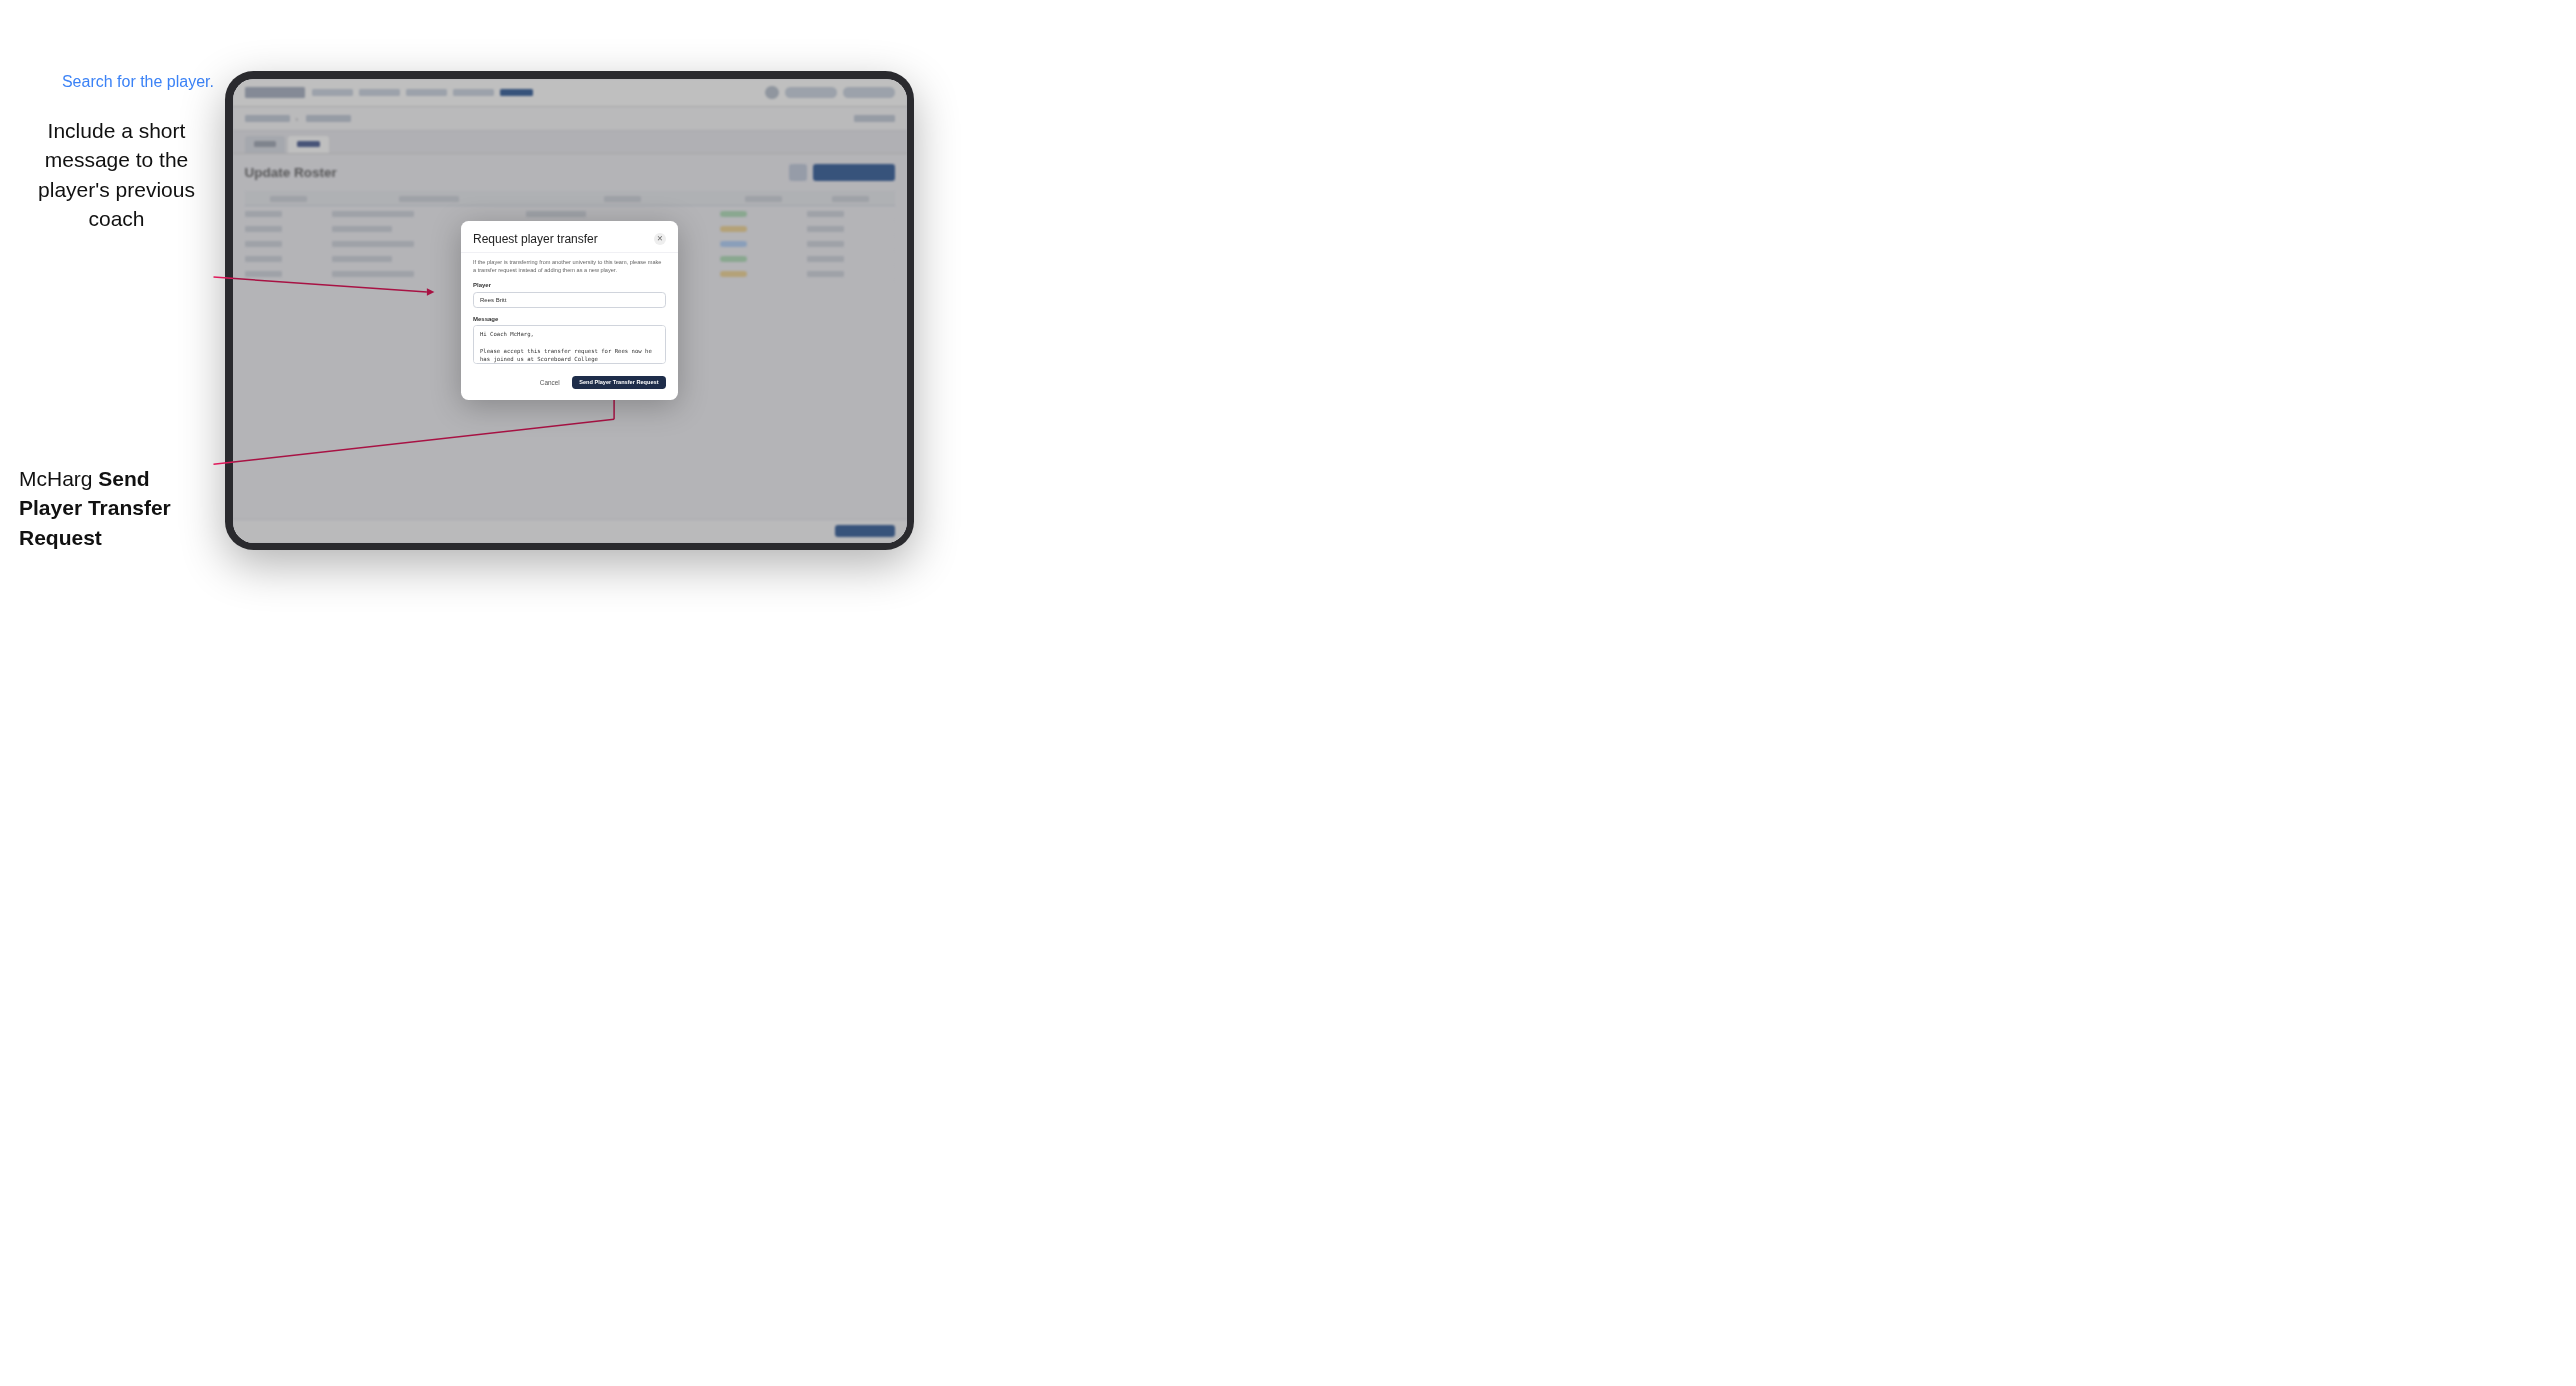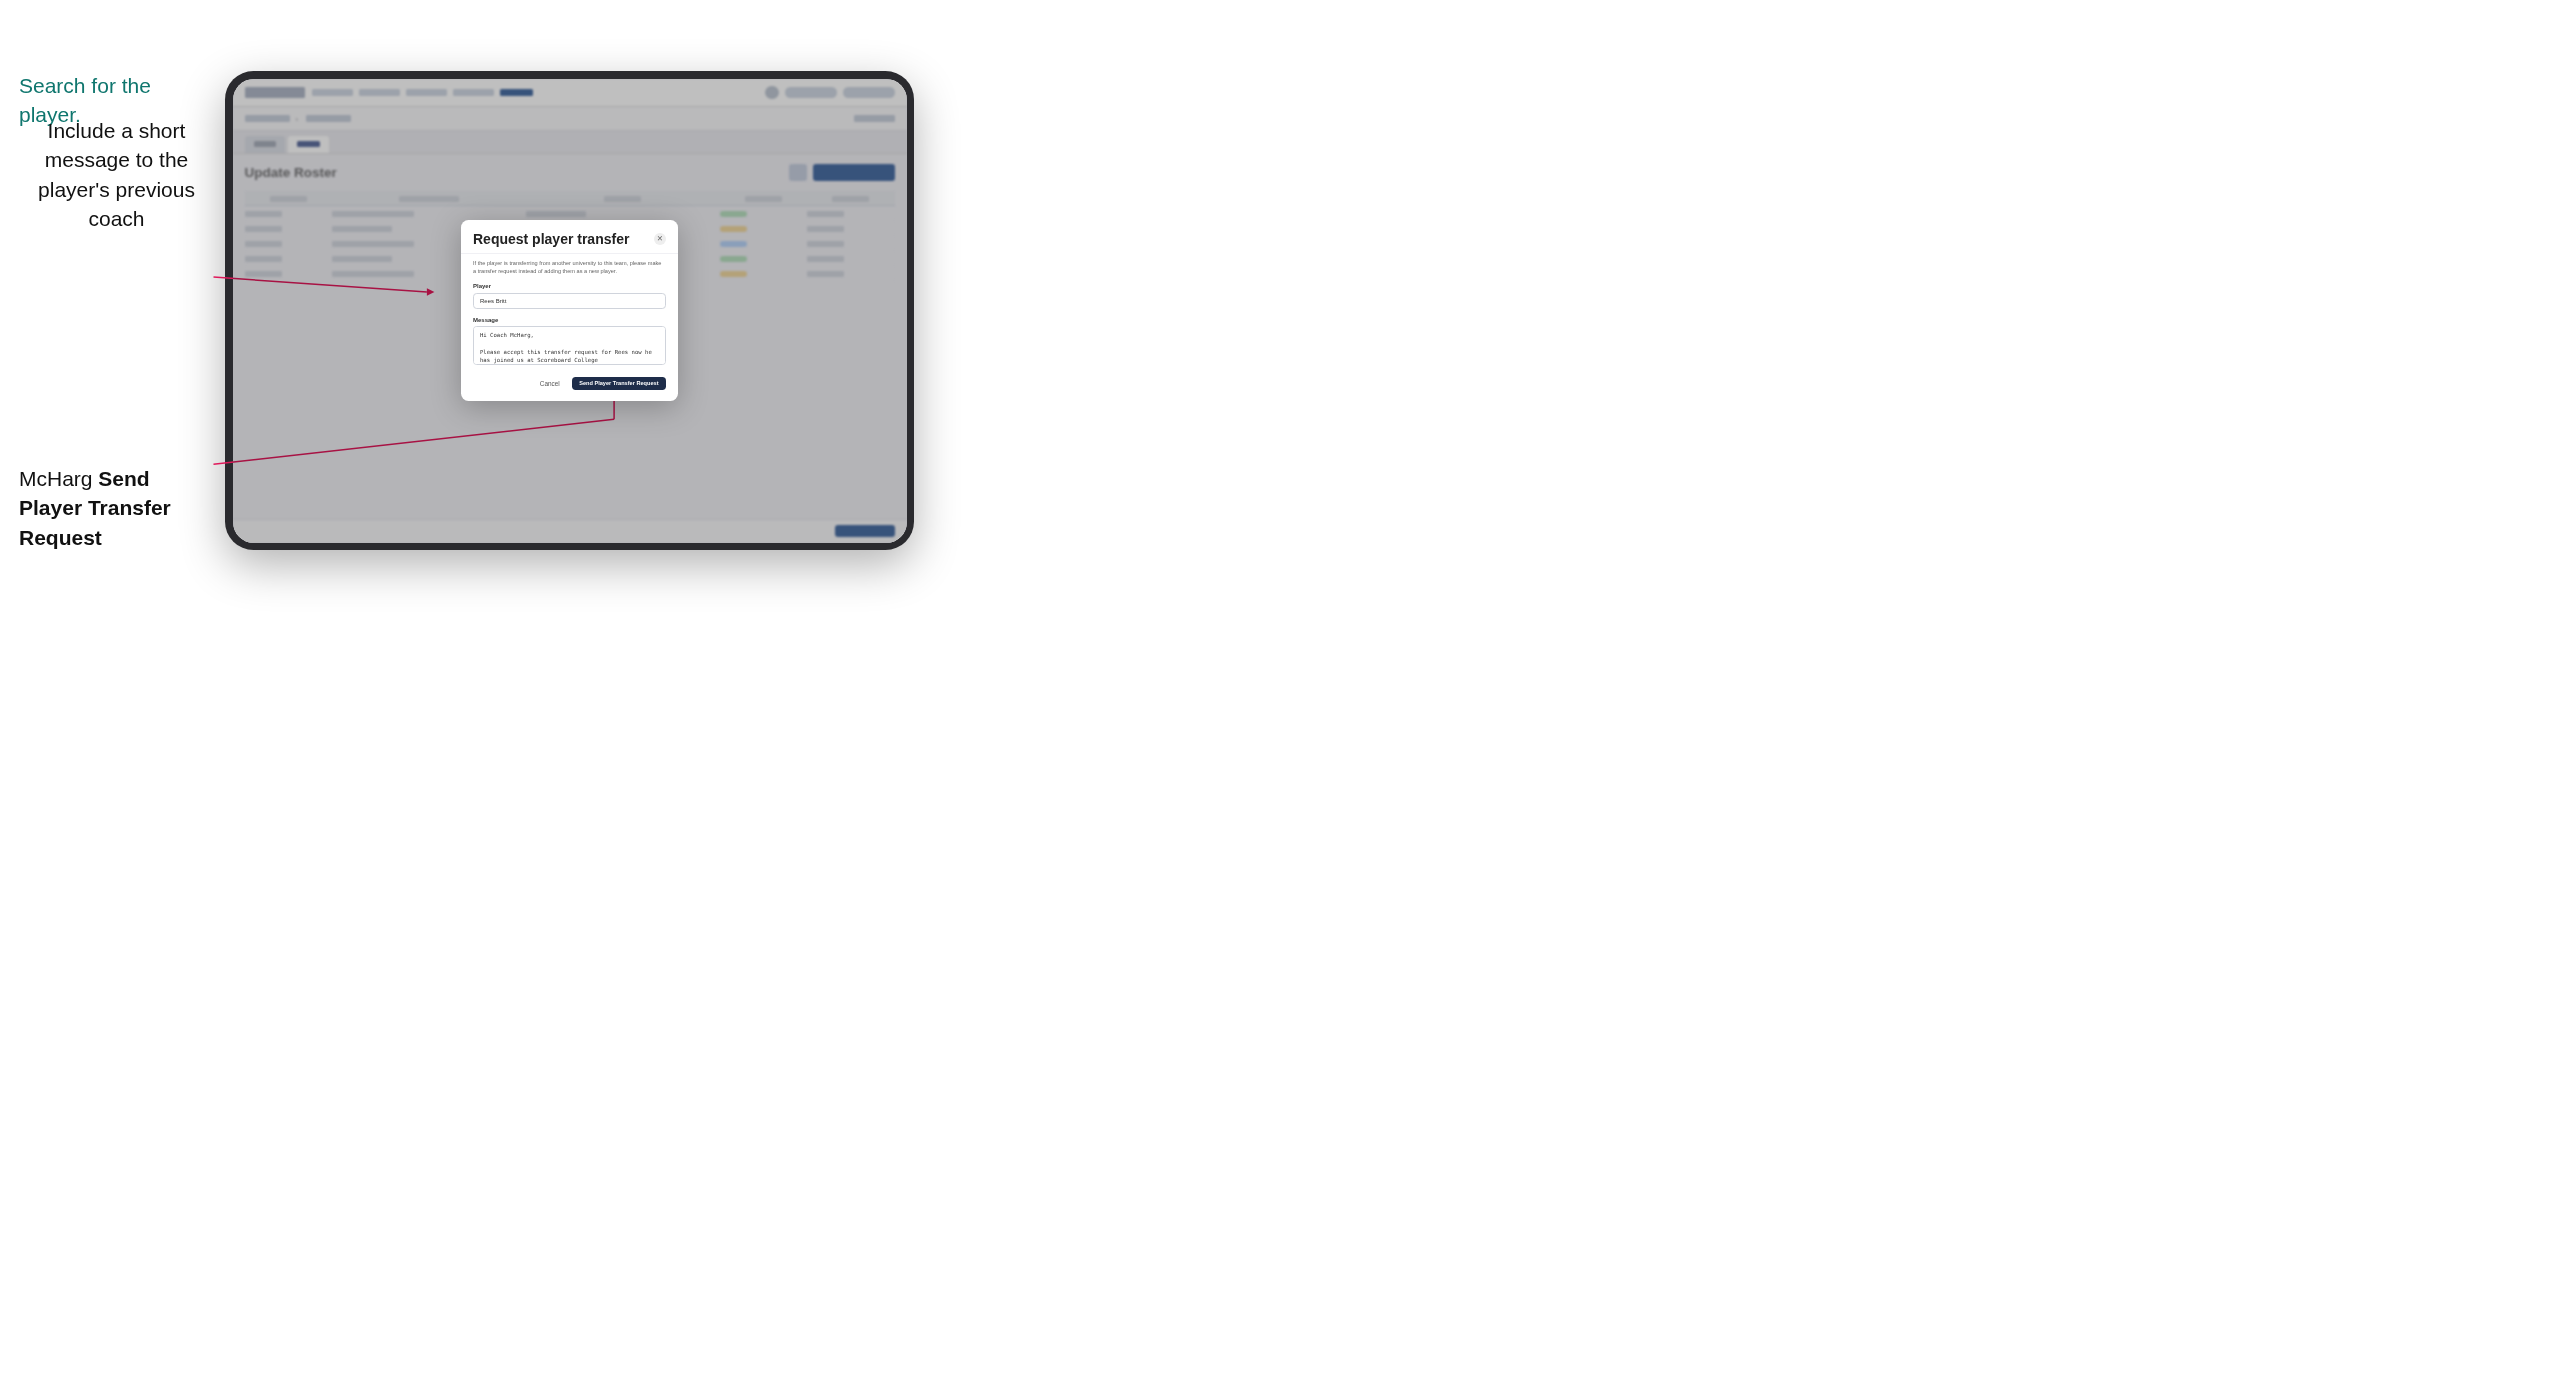--- a/index.html
+++ b/index.html
@@ -10,24 +10,25 @@
       font-family: -apple-system, BlinkMacSystemFont, 'Segoe UI', sans-serif;
       position: relative;
       overflow: hidden;
     }
 
     
     .annotation-search {
       position: absolute;
       top: 71px;
       left: 19px;
-      font-size: 21px;
-      color: #0f766e;
+      font-size: 16px;
+      color: #3b82f6;
       width: 195px;
       line-height: 1.4;
+      text-align: right;
     }
 
     .annotation-message {
       position: absolute;
       top: 116px;
       left: 19px;
       font-size: 21px;
       color: #111;
       width: 195px;
       line-height: 1.4;
@@ -315,22 +316,22 @@
 
     .modal-header {
       padding: 10.5px 12px 6px;
       display: flex;
       align-items: center;
       justify-content: space-between;
       border-bottom: 0.7px solid #f0f0f4;
     }
 
     .modal-title {
-      font-size: 14px;
-      font-weight: 700;
+      font-size: 12px;
+      font-weight: 400;
       color: #222;
     }
 
     .modal-close {
       width: 12px;
       height: 12px;
       border-radius: 50%;
       border: none;
       background: #eee;
       cursor: pointer;

